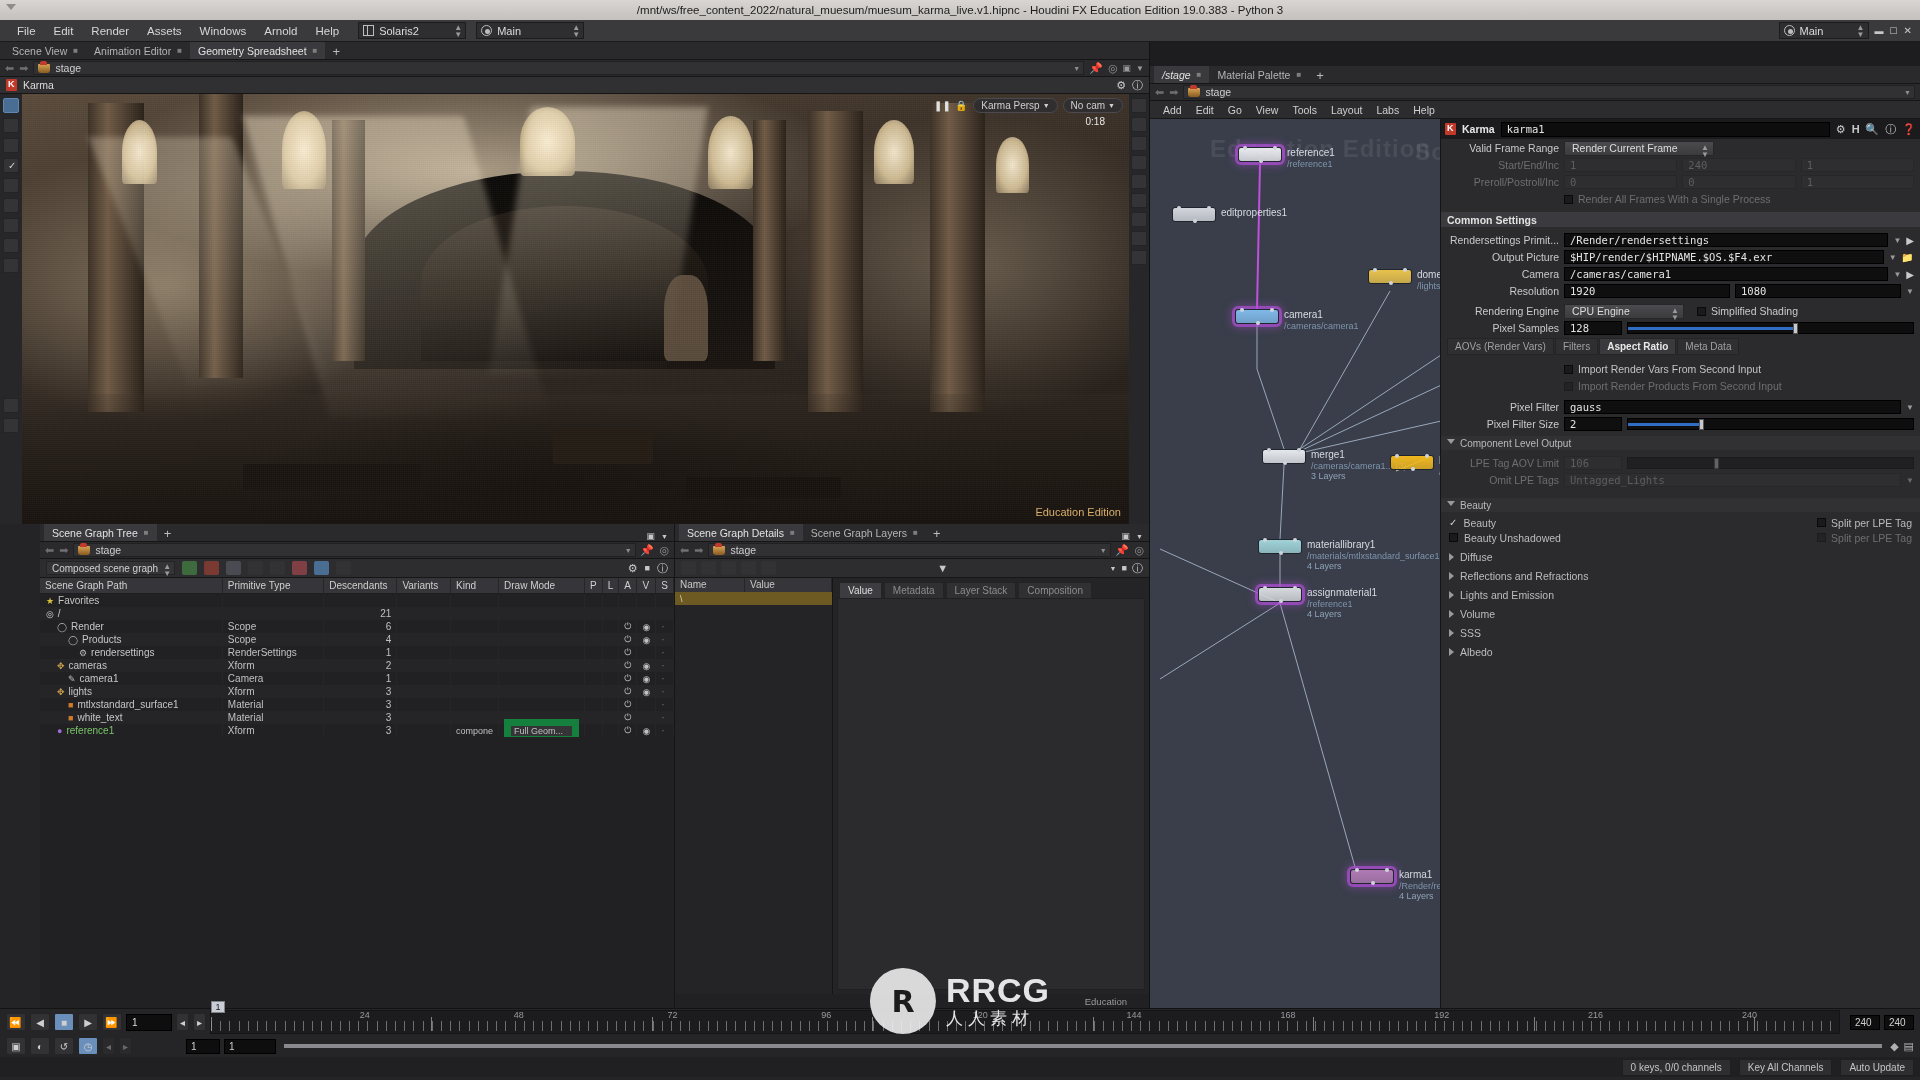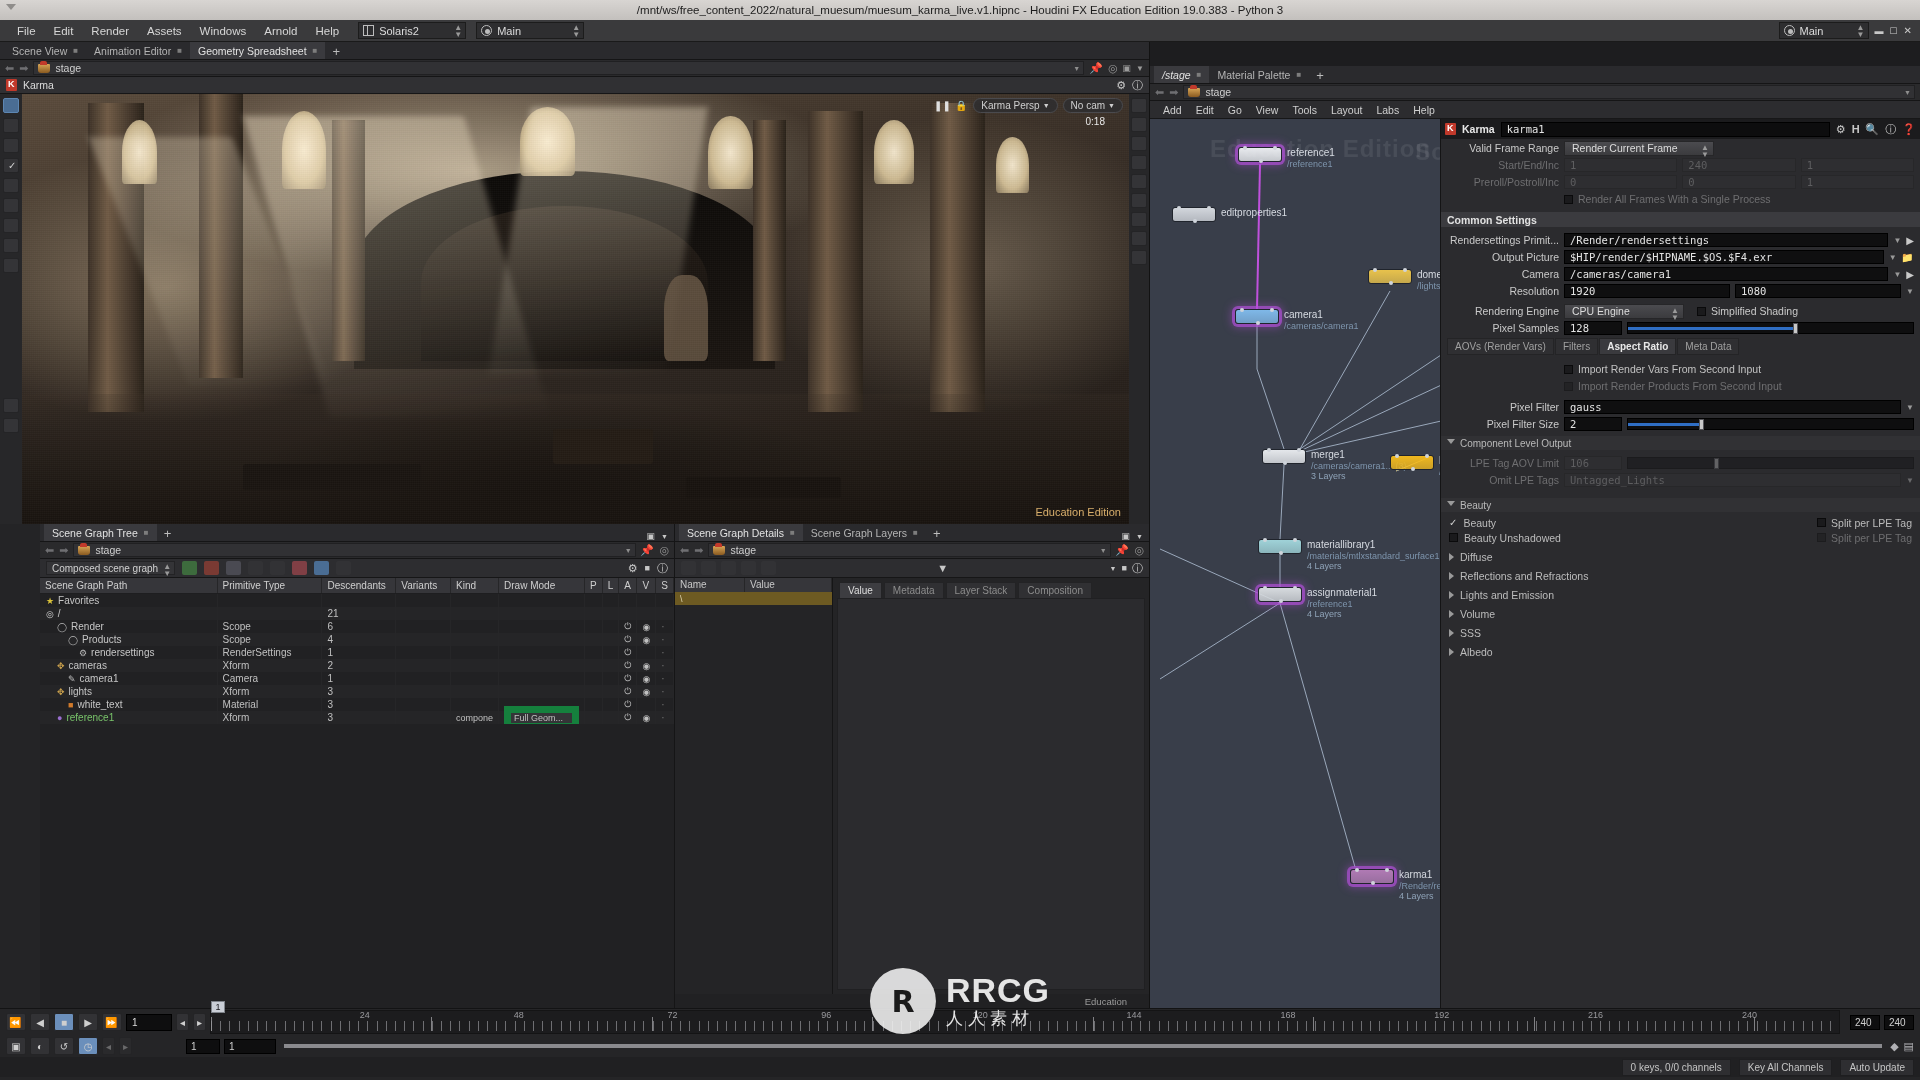--- a/index.html
+++ b/index.html
@@ -97,21 +97,21 @@
   .combo .spin{ right:3px; top:1px;}
   .tbicon{ width:15px;height:14px; border-radius:2px; background:#323235; position:relative; display:inline-block;}
   .tbicon.act{ background:#4a6d94;}
 
   table.sgtable{ width:100%; border-collapse:collapse; font-size:10px; }
   table.sgtable th{ background:#36363a; color:#cfcfcf; font-weight:normal; text-align:left; padding:2px 5px;
      border-right:1px solid #262628; border-bottom:1px solid #1e1e20; height:14px;}
   table.sgtable td{ padding:1px 5px; border-right:1px solid #262628; color:#c0c0c0; height:13px; white-space:nowrap;}
   table.sgtable tr:nth-child(even) td{ background:#252527;}
   table.sgtable tr:nth-child(odd) td{ background:#212123;}
-  .tnum{ }
+  .tnum{ text-align:right;}
   .pwr{ color:#d8c13a; font-size:9px;}
   .eye{ color:#5b9bd5; font-size:9px;}
 
   .sgd{ width:475px; background:#242426; display:flex; flex-direction:column; border-left:1px solid #151516;}
   .sgd-body{ flex:1; display:flex;}
   .nv{ width:158px; border-right:1px solid #151516;}
   .nvhdr{ display:flex; height:14px; background:#36363a; font-size:10px;}
   .nvhdr div{ padding:1px 5px; border-right:1px solid #262628;}
   .selrow{ height:13px; background:#6d5a22; }
   .detailtabs{ display:flex; gap:2px; padding:4px 4px 0 6px;}
@@ -513,20 +513,33 @@
                 <td></td>
                 <td style="font-size:9px"></td>
                 <td style="font-size:9px"></td>
                 <td></td>
                 <td></td>
                 <td class="pwr">⏻</td>
                 <td class="eye">◉</td>
                 <td style="color:#777">·</td>
               </tr>
               <tr>
+                <td style="padding-left:28px"><span style="color:#d07a2b;font-size:9px;margin-right:4px">■</span><span style="color:#c6c6c6">mtlxstandard_surface1</span></td>
+                <td>Material</td>
+                <td class="tnum">3</td>
+                <td></td>
+                <td style="font-size:9px"></td>
+                <td style="font-size:9px"></td>
+                <td></td>
+                <td></td>
+                <td class="pwr">⏻</td>
+                <td class="eye"></td>
+                <td style="color:#777">·</td>
+              </tr>
+              <tr>
                 <td style="padding-left:28px"><span style="color:#d07a2b;font-size:9px;margin-right:4px">■</span><span style="color:#c6c6c6">white_text</span></td>
                 <td>Material</td>
                 <td class="tnum">3</td>
                 <td></td>
                 <td style="font-size:9px"></td>
                 <td style="font-size:9px"></td>
                 <td></td>
                 <td></td>
                 <td class="pwr">⏻</td>
                 <td class="eye"></td>

